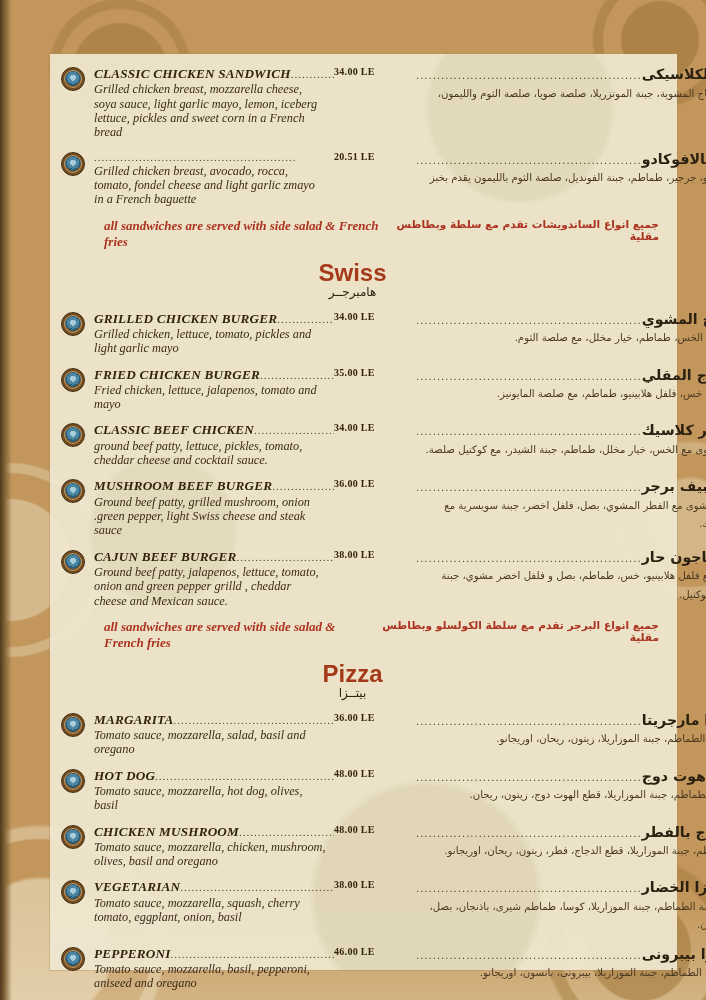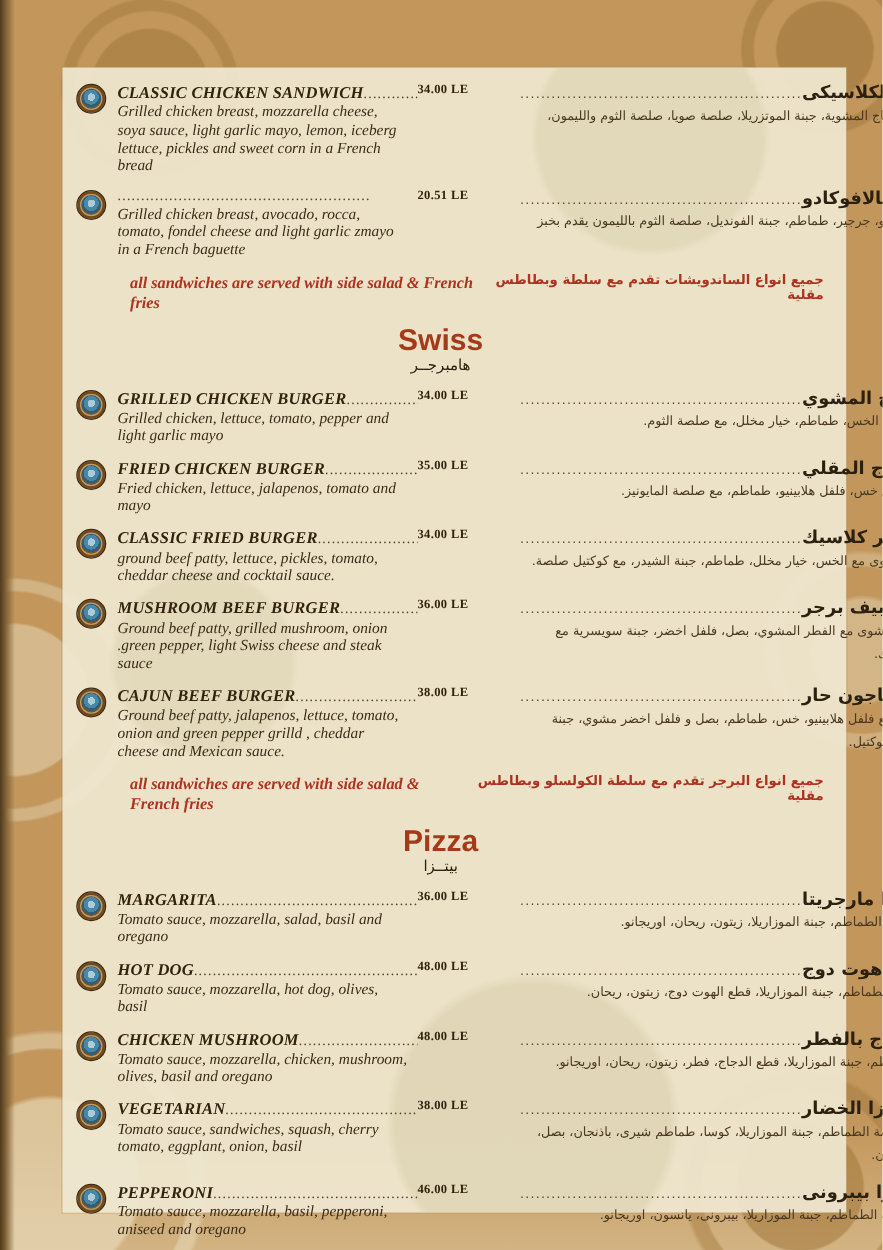--- a/index.html
+++ b/index.html
@@ -137,21 +137,21 @@
       <div class="items">
   <div class="item">
     <div class="icon-col">
       <span class="coin"></span>
     </div>
     <div class="en-col">
       <div class="en-name-line">
         <span class="en-name">GRILLED CHICKEN BURGER</span>
                 <span class="lead"></span>
       </div>
-      <div class="en-desc">Grilled chicken, lettuce, tomato, pepper and light garlic mayo</div>
+      <div class="en-desc">Grilled chicken, lettuce, tomato, pickles and light garlic mayo</div>
     </div>
     <div class="price-col">34.00 LE</div>
     <div class="ar-col">
       <div class="ar-name-line">
         <span class="ar-name">برجر الدجاج المشوي</span>
                 <span class="lead"></span>
       </div>
       <div class="ar-desc">الدجاج المشوي مع الخس، طماطم، خيار مخلل، مع صلصة الثوم.</div>
     </div>
   </div>
@@ -176,21 +176,21 @@
       <div class="ar-desc">الدجاج المقلي مع خس، فلفل هلابينيو، طماطم، مع صلصة المايونيز.</div>
     </div>
   </div>
 
   <div class="item">
     <div class="icon-col">
       <span class="coin"></span>
     </div>
     <div class="en-col">
       <div class="en-name-line">
-        <span class="en-name">CLASSIC FRIED BURGER</span>
+        <span class="en-name">CLASSIC BEEF CHICKEN</span>
                 <span class="lead"></span>
       </div>
       <div class="en-desc">ground beef patty, lettuce, pickles, tomato, cheddar cheese and cocktail sauce.</div>
     </div>
     <div class="price-col">34.00 LE</div>
     <div class="ar-col">
       <div class="ar-name-line">
         <span class="ar-name">بيف برجر كلاسيك</span>
                 <span class="lead"></span>
       </div>
@@ -317,21 +317,21 @@
 
   <div class="item">
     <div class="icon-col">
       <span class="coin"></span>
     </div>
     <div class="en-col">
       <div class="en-name-line">
         <span class="en-name">VEGETARIAN</span>
                 <span class="lead"></span>
       </div>
-      <div class="en-desc">Tomato sauce, sandwiches, squash, cherry tomato, eggplant, onion, basil</div>
+      <div class="en-desc">Tomato sauce, mozzarella, squash, cherry tomato, eggplant, onion, basil</div>
     </div>
     <div class="price-col">38.00 LE</div>
     <div class="ar-col">
       <div class="ar-name-line">
         <span class="ar-name">بيتزا الخضار</span>
                 <span class="lead"></span>
       </div>
       <div class="ar-desc">صلصة الطماطم، جبنة الموزاريلا، كوسا، طماطم شيرى، باذنجان، بصل، ريحان.</div>
     </div>
   </div>

